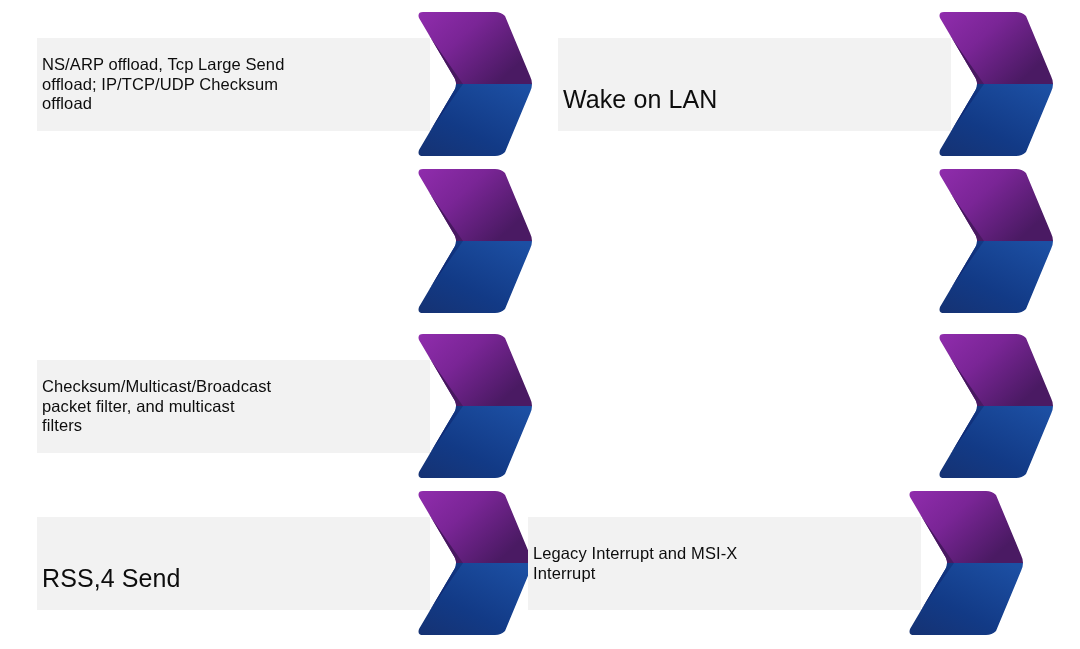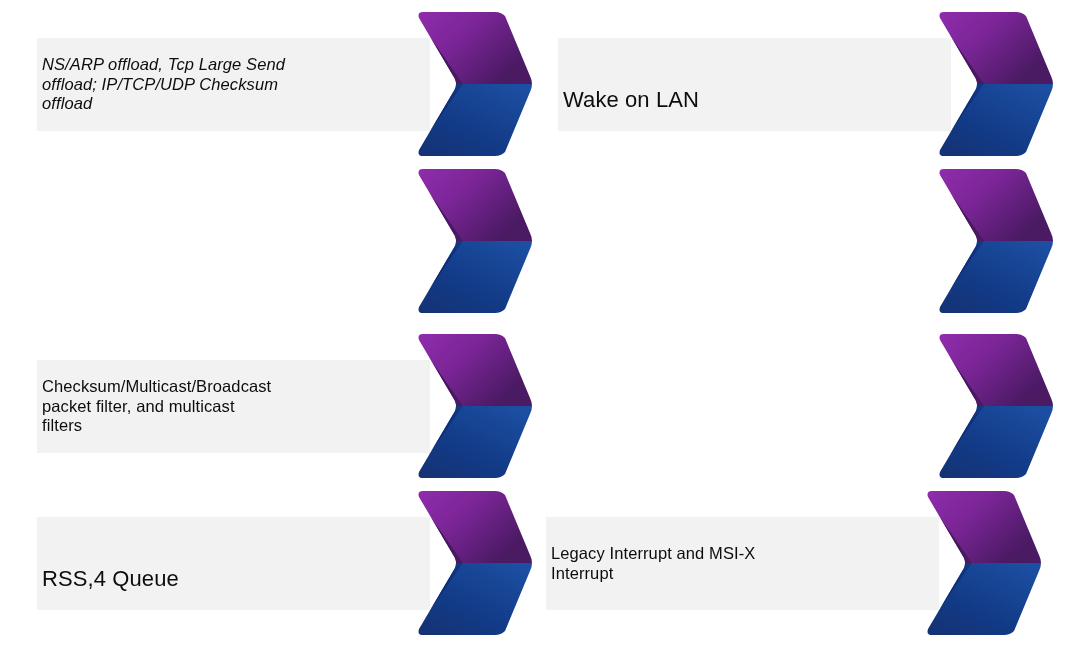--- a/index.html
+++ b/index.html
@@ -43,21 +43,21 @@
   }
   .plate-text {
     display: block;
     width: 100%;
     color: #0d0d0d;
     line-height: 1.18;
     letter-spacing: 0.1px;
     white-space: pre-line;
   }
   .size-lg .plate-text {
-    font-size: 22px;
+    font-size: 25px;
     margin-top: 31px;
   }
   .size-sm .plate-text {
     font-size: 16.5px;
   }
 
   
   .chevron {
     position: absolute;
     left: 348px;
@@ -68,21 +68,21 @@
   .chevron svg {
     display: block;
     width: 148px;
     height: 148px;
   }
 </style>
 </head>
 <body>
 
 <div id="stage">
-    <div class="callout size-sm" style="left: 37px; top: 10px; font-style: italic;">
+    <div class="callout size-sm" style="left: 37px; top: 10px;">
       <div class="plate">
         <span class="plate-text">NS/ARP offload, Tcp Large Send
 offload; IP/TCP/UDP Checksum
 offload</span>
       </div>
       <div class="chevron">
   <svg viewBox="0 0 148 148" xmlns="http://www.w3.org/2000/svg">
     <defs>
       <linearGradient id="g0pu" x1="0" y1="0" x2="1" y2="0.55">
         <stop offset="0%" stop-color="#9b30b8"></stop>
@@ -395,21 +395,21 @@
 
       <polygon points="26,0 78,74 26,74" fill="url(#g5pc)"></polygon>
 
       <polygon points="26,148 78,74 26,74" fill="url(#g5bc)"></polygon>
     </g>
   </svg>
       </div>
     </div>
     <div class="callout size-lg" style="left: 37px; top: 489px;">
       <div class="plate">
-        <span class="plate-text">RSS,4 Queue</span>
+        <span class="plate-text">RSS,4 Send</span>
       </div>
       <div class="chevron">
   <svg viewBox="0 0 148 148" xmlns="http://www.w3.org/2000/svg">
     <defs>
       <linearGradient id="g6pu" x1="0" y1="0" x2="1" y2="0.55">
         <stop offset="0%" stop-color="#9b30b8"></stop>
         <stop offset="55%" stop-color="#7a2596"></stop>
         <stop offset="100%" stop-color="#4a1a63"></stop>
       </linearGradient>
       <linearGradient id="g6bl" x1="0.1" y1="1" x2="1" y2="0.1">
@@ -448,21 +448,21 @@
 
       <polygon points="0,74 148,74 148,148 0,148" fill="url(#g6bl)"></polygon>
 
       <polygon points="26,0 78,74 26,74" fill="url(#g6pc)"></polygon>
 
       <polygon points="26,148 78,74 26,74" fill="url(#g6bc)"></polygon>
     </g>
   </svg>
       </div>
     </div>
-    <div class="callout size-sm" style="left: 546px; top: 489px;">
+    <div class="callout size-sm" style="left: 528px; top: 489px;">
       <div class="plate">
         <span class="plate-text">Legacy Interrupt and MSI-X
 Interrupt</span>
       </div>
       <div class="chevron">
   <svg viewBox="0 0 148 148" xmlns="http://www.w3.org/2000/svg">
     <defs>
       <linearGradient id="g7pu" x1="0" y1="0" x2="1" y2="0.55">
         <stop offset="0%" stop-color="#9b30b8"></stop>
         <stop offset="55%" stop-color="#7a2596"></stop>

